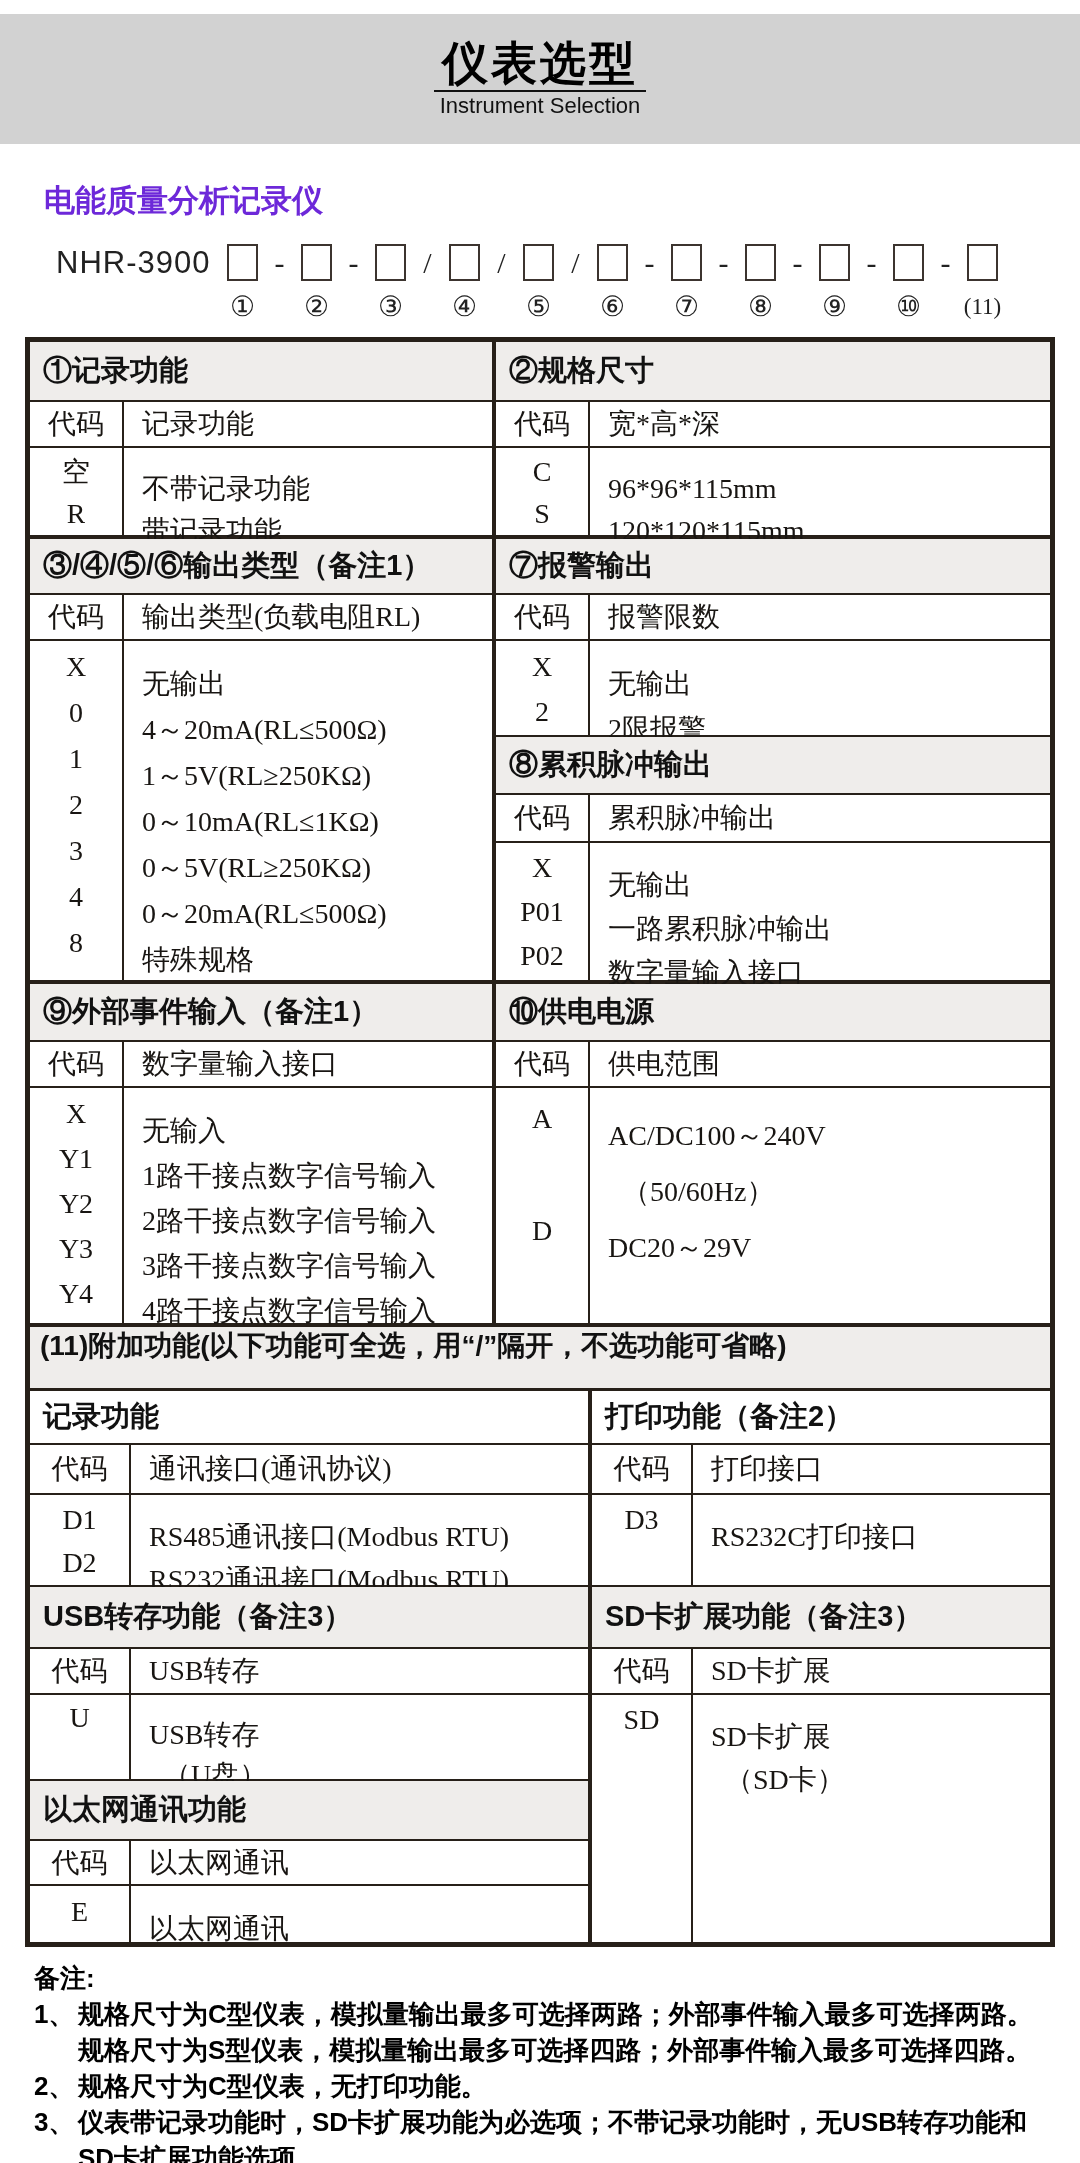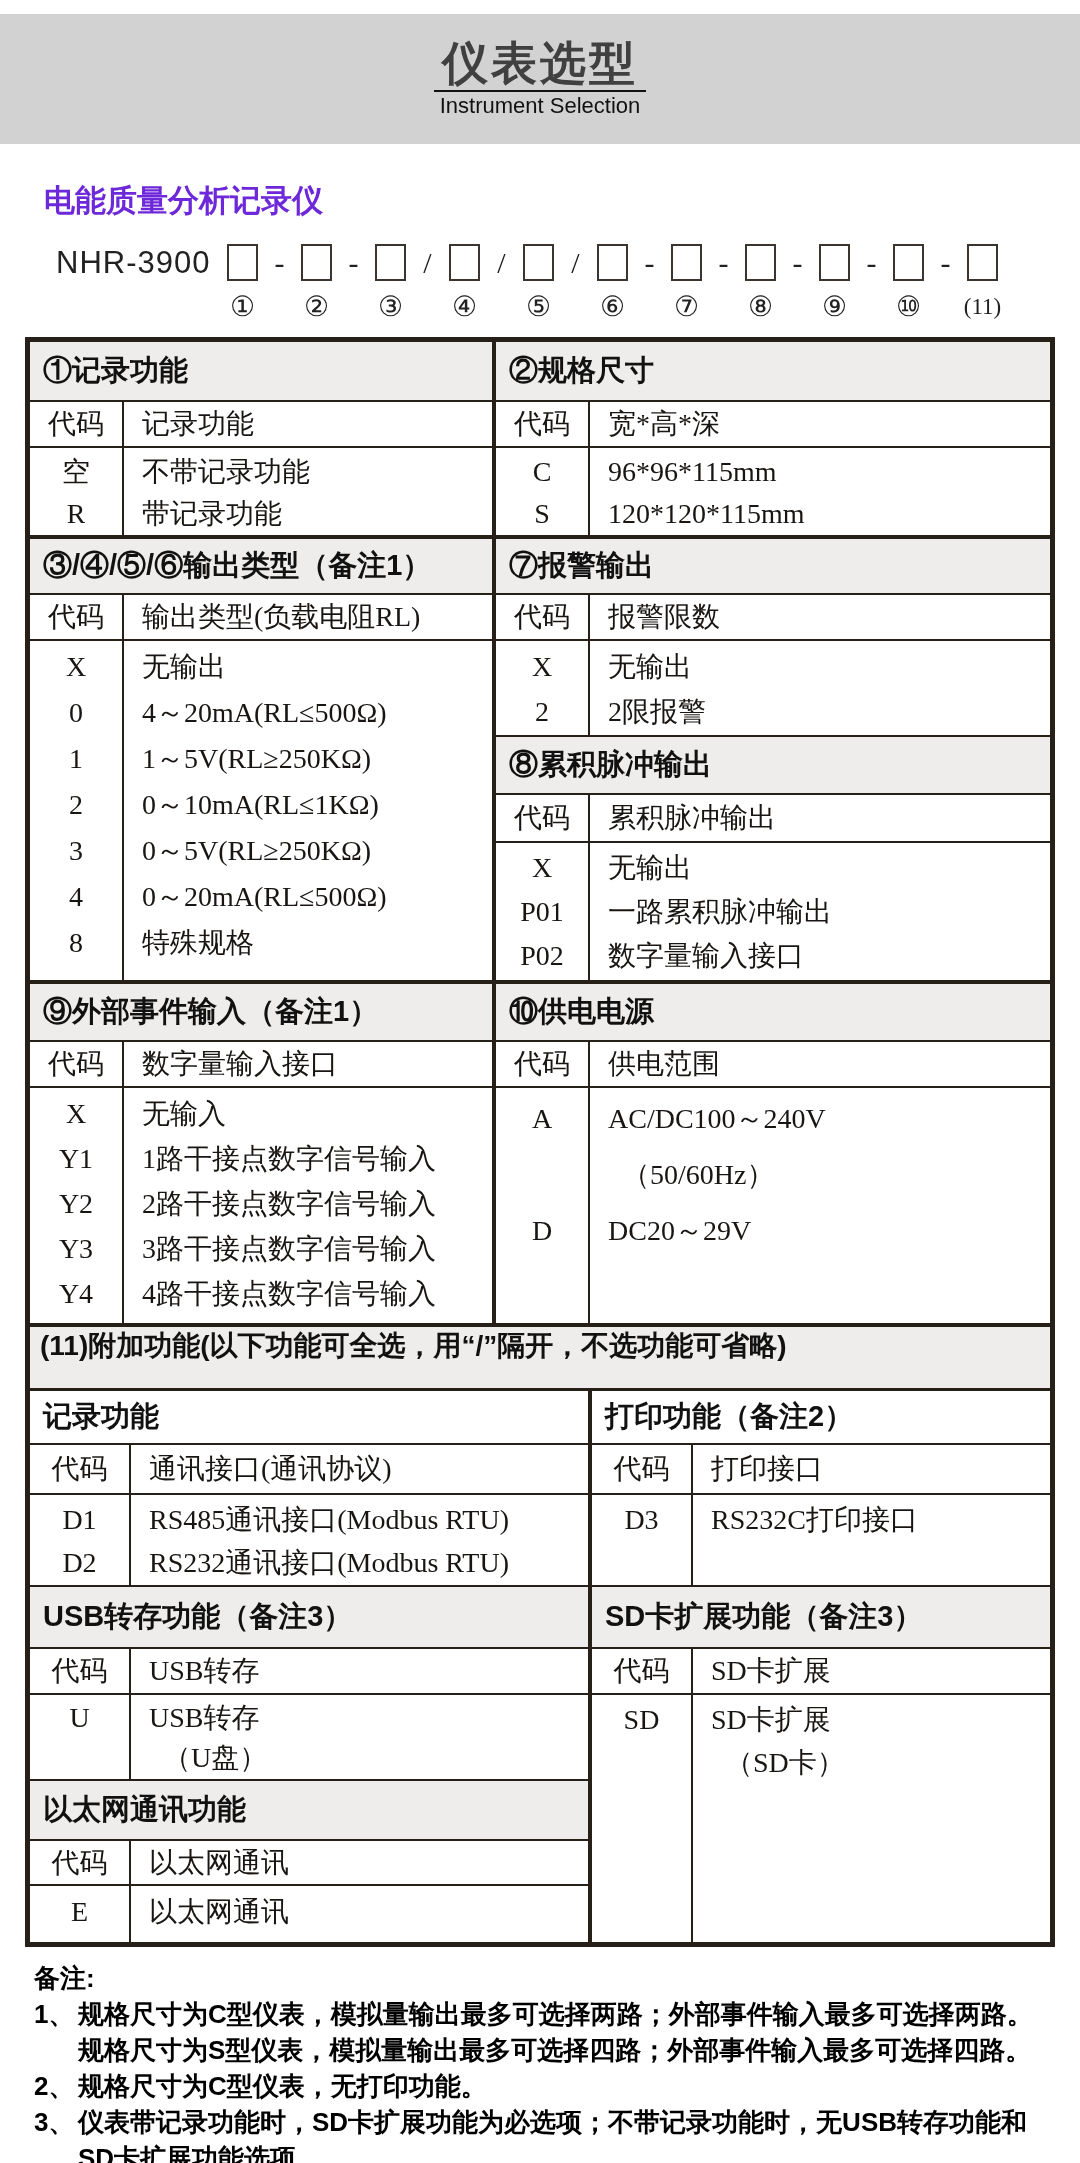--- a/index.html
+++ b/index.html
@@ -2,21 +2,21 @@
 <html><head>
 <meta charset="utf-8">
 <style>
   html,body{margin:0;padding:0}
   body{width:1080px;height:2163px;background:#ffffff;color:#181512;
        font-family:"Liberation Sans",sans-serif;overflow:hidden}
 
   
   .banner{margin-top:14px;height:130px;background:#d2d2d2;display:flex;
           flex-direction:column;align-items:center;justify-content:center}
-  .banner-title{font-size:46px;font-weight:bold;letter-spacing:3px;color:#404040;line-height:1.05}
+  .banner-title{font-size:46px;font-weight:bold;letter-spacing:3px;color:#000000;line-height:1.05}
   .banner-sub{font-size:22px;color:#111;border-top:2px solid #111;padding:1px 6px 0;margin-top:3px}
 
   
   .product-title{margin:36px 0 0 44px;font-size:31px;font-weight:bold;color:#6d28d9}
   .model{margin:22px 0 0 56px;display:flex;align-items:flex-start}
   .model-prefix{font-size:31px;line-height:38px;letter-spacing:1px;margin-right:16px;color:#222;font-weight:500}
   .mslot{display:flex;flex-direction:column;align-items:center;width:32px}
   .mbox{width:27px;height:33px;border:2px solid #3c342f;background:#fff}
   .msep{width:42px;text-align:center;font-size:30px;line-height:37px;color:#222;font-family:"Liberation Serif",serif}
   .mnum{margin-top:11px;font-size:28px;line-height:30px;font-family:"Liberation Serif",serif;color:#222;white-space:nowrap}
@@ -40,21 +40,21 @@
         font-family:"Liberation Serif",serif;font-size:28px;flex:none}
   .cc{box-sizing:border-box;display:flex;align-items:center;justify-content:center;
       border-right:2px solid #272019;flex:none}
   .cd{flex:1;display:flex;align-items:center;padding-left:18px;white-space:nowrap;overflow:hidden}
 
   .dblock{box-sizing:border-box;display:flex;flex:1;min-height:0;
           font-family:"Liberation Serif",serif;font-size:28px}
   .dblock.bb{flex:none;border-bottom:2px solid #272019}
   .dcodecol{box-sizing:border-box;border-right:2px solid #272019;display:flex;flex-direction:column;
             align-items:center;padding-top:3px;flex:none}
-  .ddesccol{flex:1;display:flex;flex-direction:column;padding-left:18px;padding-top:3px;min-width:0}
+  .ddesccol{flex:1;display:flex;flex-direction:column;padding-left:18px;padding-top:20px;min-width:0}
   .dl{white-space:nowrap;overflow:hidden}
   .dl.ind{text-indent:14px}
 
   .w94{width:94px}
   .w101{width:101px}
   .lh40{line-height:40px;min-height:40px}
   .lh42{line-height:42px;min-height:42px}
   .lh43{line-height:43px;min-height:43px}
   .lh44{line-height:44px;min-height:44px}
   .lh45{line-height:45px;min-height:45px}

